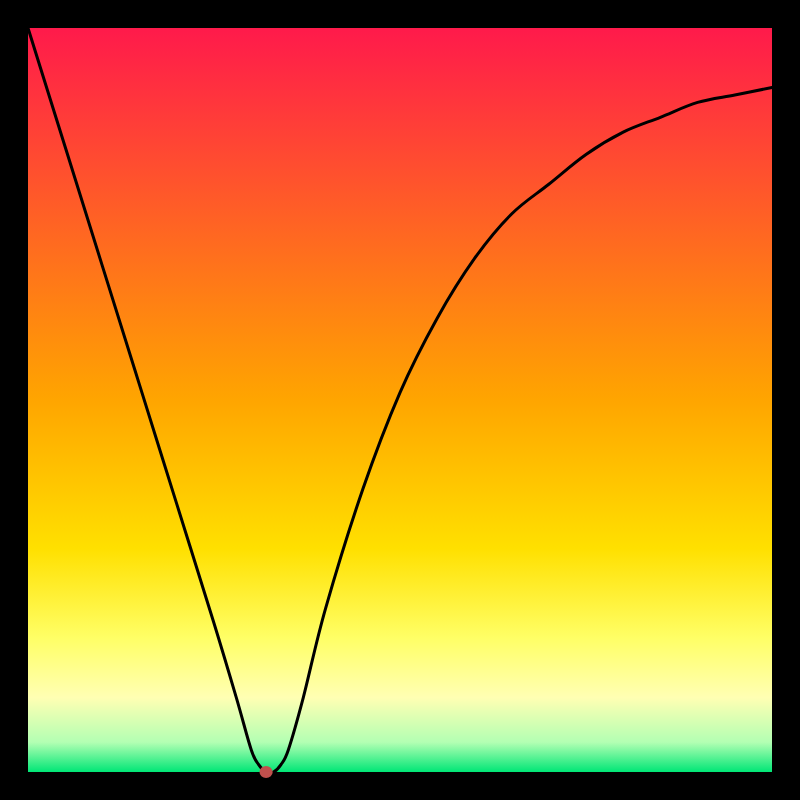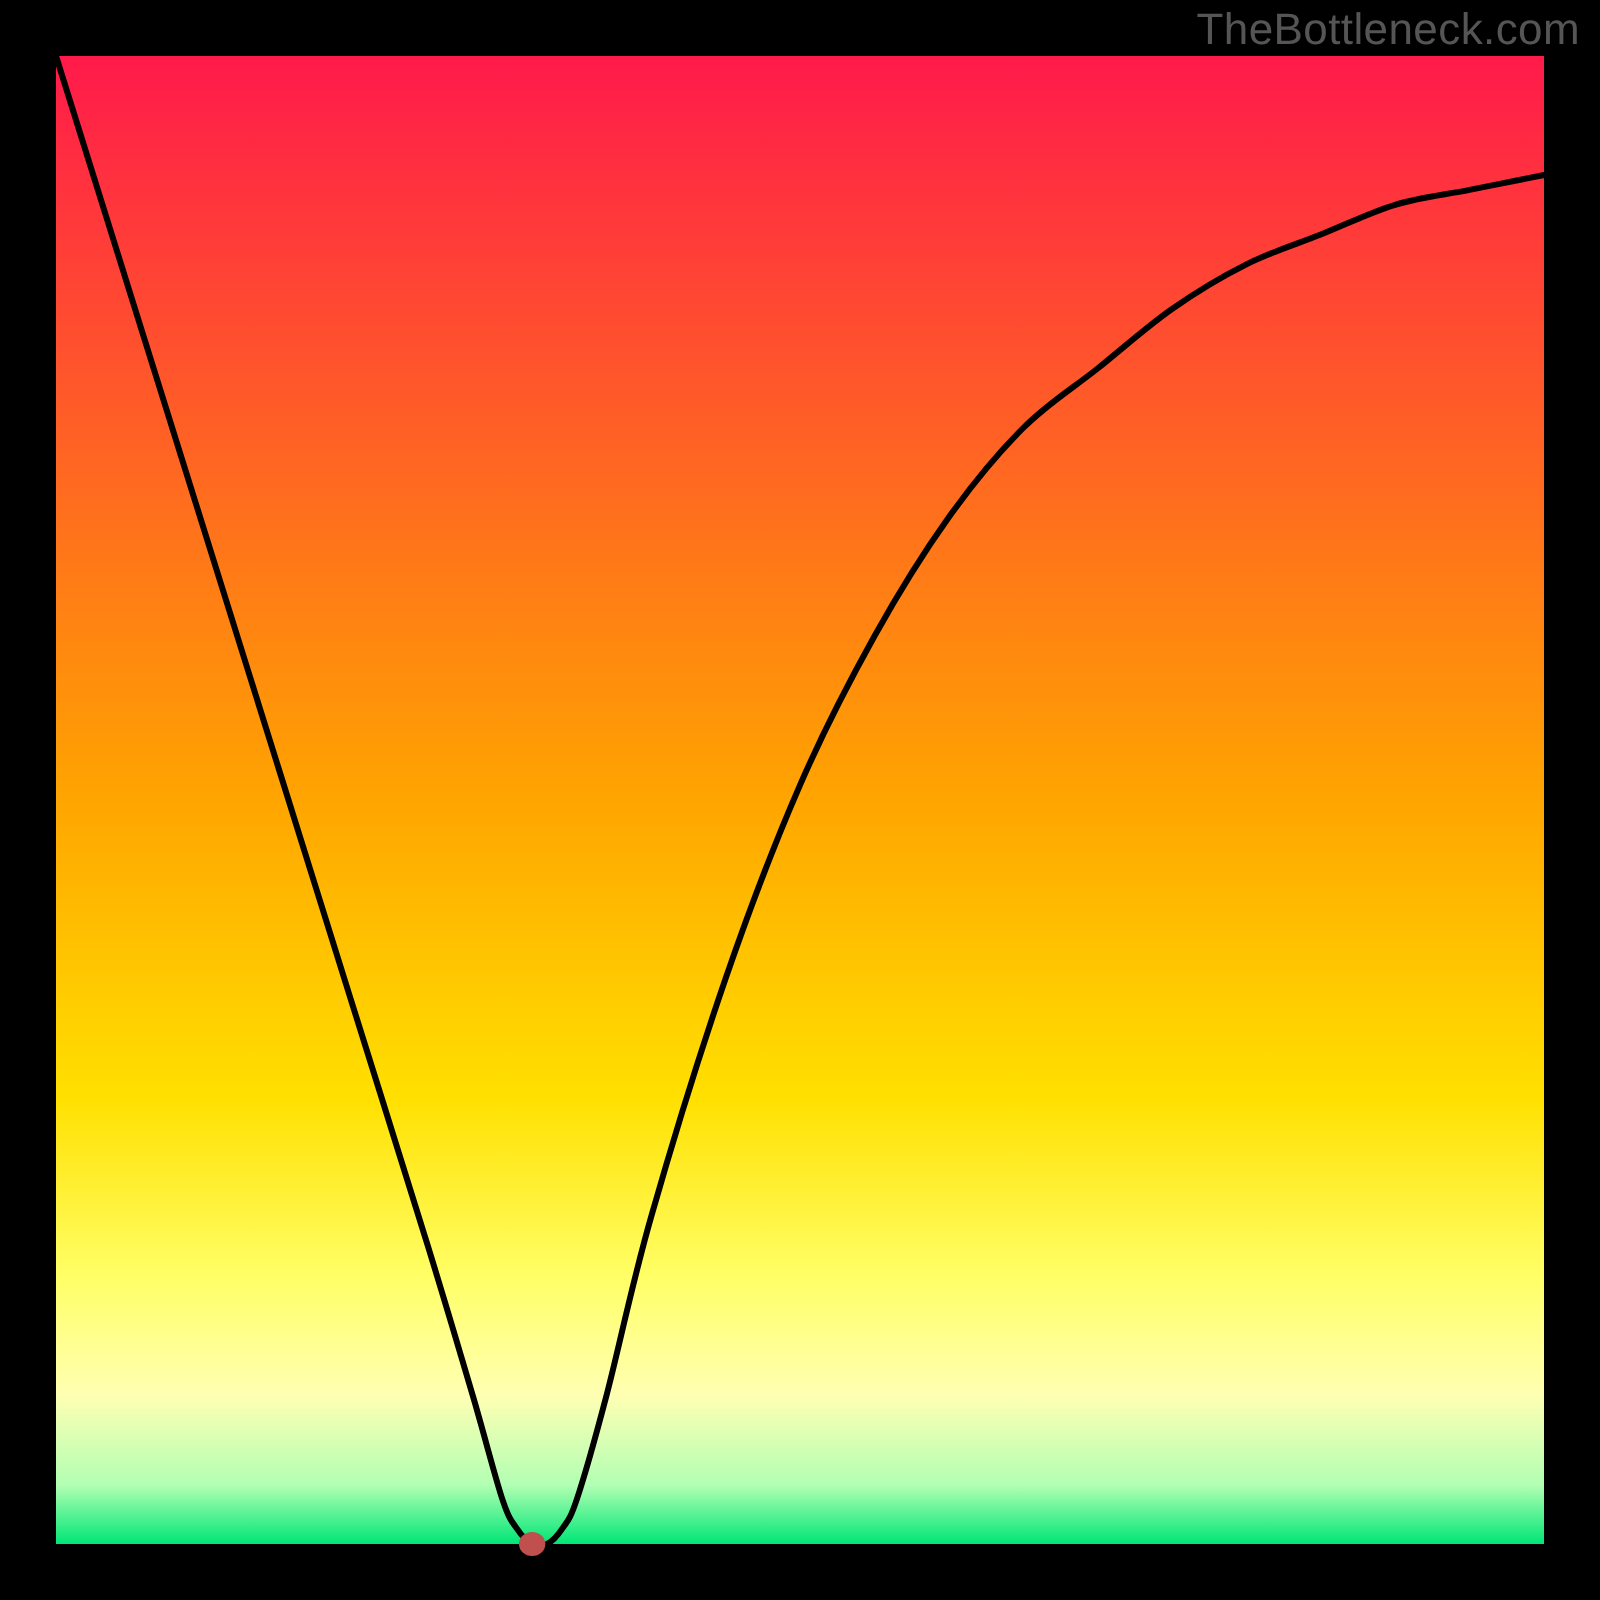--- a/index.html
+++ b/index.html
@@ -28,21 +28,20 @@
     z-index: 10;
   }
   svg {
     display: block;
   }
 </style>
 </head>
 <body>
 
 <div class="stage">
-  <div class="watermark">TheBottleneck.com</div>
   <svg id="chart-svg" width="800" height="800" viewBox="0 0 800 800">
       <defs>
         <linearGradient id="bg-grad" x1="0" y1="0" x2="0" y2="1">
           <stop offset="0%" stop-color="#ff1a4b"></stop>
           <stop offset="50%" stop-color="#ffa500"></stop>
           <stop offset="70%" stop-color="#ffe000"></stop>
           <stop offset="82%" stop-color="#ffff66"></stop>
           <stop offset="90%" stop-color="#ffffb3"></stop>
           <stop offset="96%" stop-color="#b3ffb3"></stop>
           <stop offset="100%" stop-color="#00e676"></stop>

